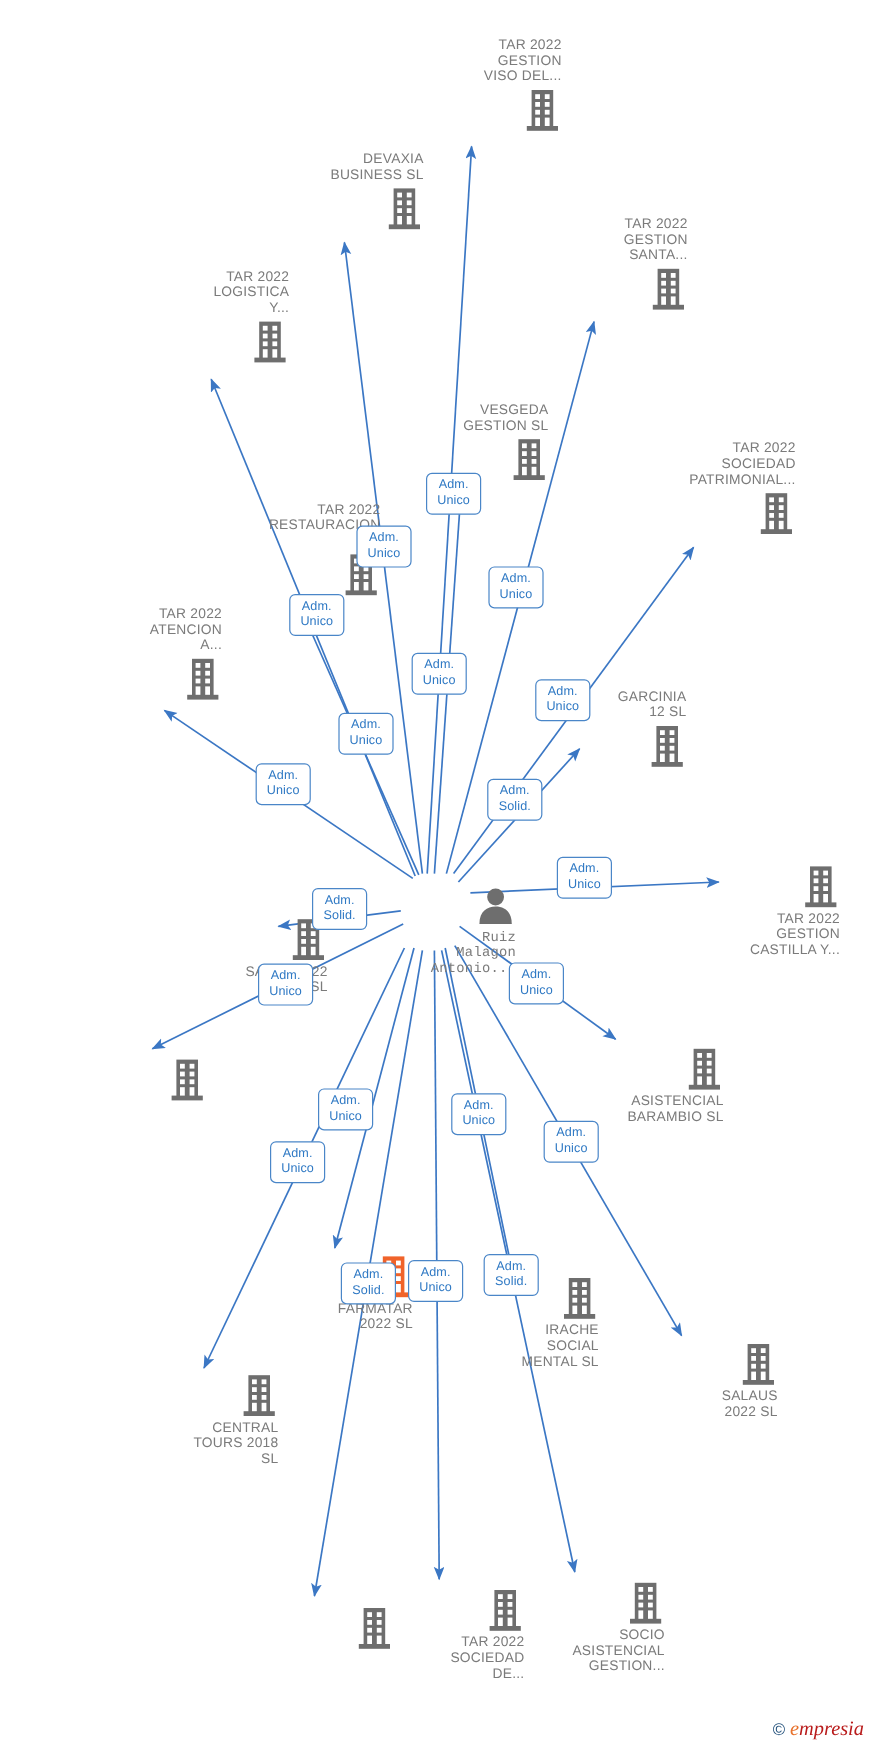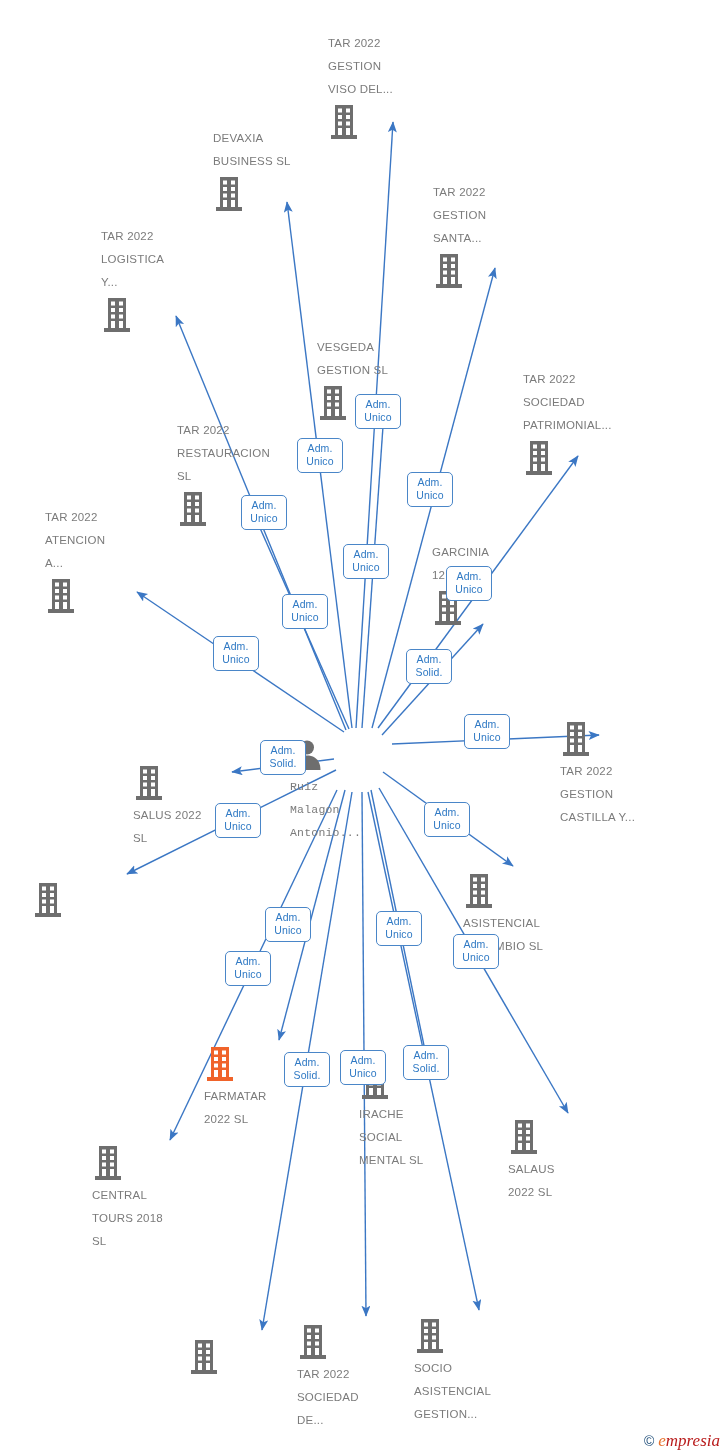--- a/index.html
+++ b/index.html
@@ -11,24 +11,24 @@
     overflow:hidden;
     position:relative;
   }
   #graph{position:absolute;left:0;top:0;width:728px;height:1455px;}
   .edge-layer{position:absolute;left:0;top:0;width:728px;height:1455px;pointer-events:none;}
 
   .node{
     position:absolute;
     width:140px;
     margin-left:-70px;
-    text-align:left;
+    text-align:right;
     color:#7b7b7b;
     font-size:11.5px;
-    line-height:23px;
+    line-height:13px;
     letter-spacing:.2px;
   }
   .node .glyph{display:block;line-height:0;}
   .node .label{display:block;white-space:pre-line;}
   .node.below .glyph{margin-bottom:3px;}
   .node.above .label{margin-bottom:3px;}
 
   .person .label{color:#7b7b7b;font-family:Liberation Mono, monospace;}
 
   .badge{
@@ -241,21 +241,21 @@
               <rect x="18" y="4.5" width="4" height="4"></rect>
               <rect x="10" y="11" width="4" height="4"></rect>
               <rect x="18" y="11" width="4" height="4"></rect>
               <rect x="10" y="17.5" width="4" height="4"></rect>
               <rect x="18" y="17.5" width="4" height="4"></rect>
               <rect x="10" y="24" width="4" height="7"></rect>
               <rect x="18" y="24" width="4" height="7"></rect>
             </g>
           </svg></span>
       </div>
-      <div class="node above" style="left: 502px; top: 541px;">
+      <div class="node above" style="left: 502px; top: 575px;">
         <span class="label">GARCINIA
 12  SL</span>
         <span class="glyph"><svg width="32" height="36" viewBox="0 0 32 36" aria-hidden="true">
             <rect x="7" y="1" width="18" height="31" fill="#6e6e6e"></rect>
             <rect x="3" y="31" width="26" height="4" fill="#6e6e6e"></rect>
             <g fill="#ffffff">
               <rect x="10" y="4.5" width="4" height="4"></rect>
               <rect x="18" y="4.5" width="4" height="4"></rect>
               <rect x="10" y="11" width="4" height="4"></rect>
               <rect x="18" y="11" width="4" height="4"></rect>

